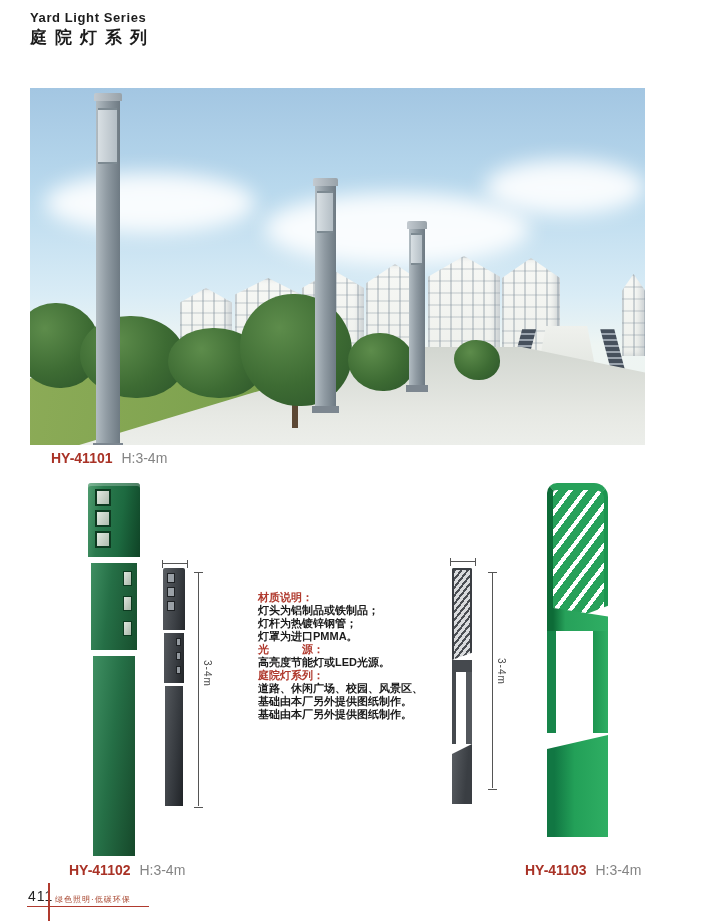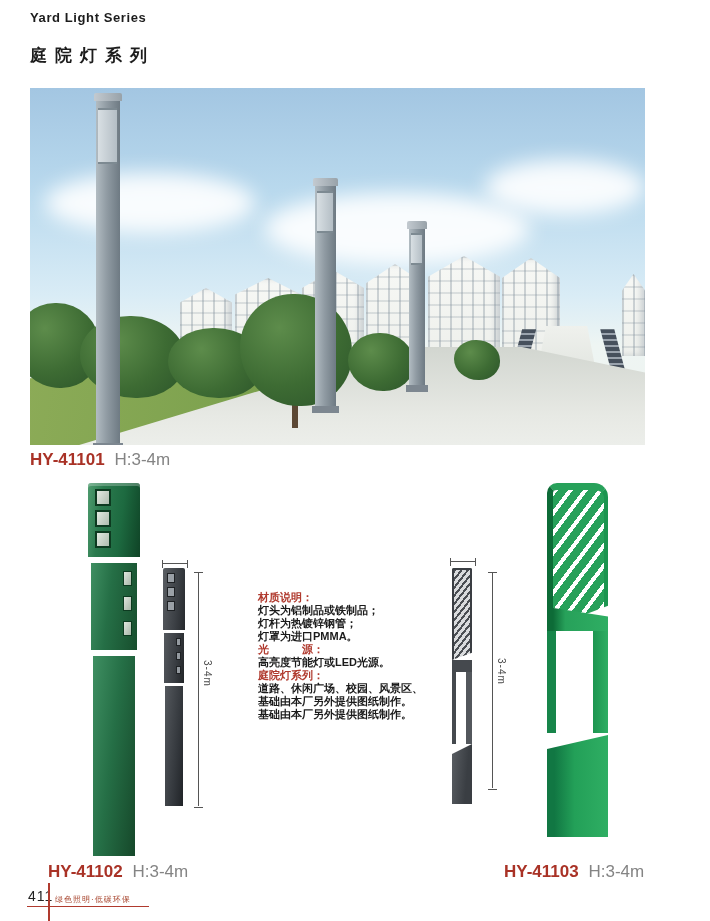--- a/index.html
+++ b/index.html
@@ -2,21 +2,21 @@
 <html style="--accent-red: #b03a2e; --model-red: #a93226; --pole-green-dark: #1e6b40; --pole-green-bright: #27a15a; --photo-pole-gray: #8d99a3;"><head>
 <meta charset="utf-8">
 <style>
   * { margin:0; padding:0; box-sizing:border-box; }
   html,body { background:#ffffff; }
   body { font-family:"Liberation Sans","DejaVu Sans",sans-serif; }
   .page { position:relative; width:710px; height:921px; background:#ffffff; overflow:hidden; }
 
   
   .title-en { position:absolute; left:30px; top:10px; font-size:13px; font-weight:bold; color:#1c1c1c; letter-spacing:0.6px; }
-  .title-cn { position:absolute; left:30px; top:26px; font-size:17px; font-weight:bold; color:#1c1c1c; letter-spacing:8px;margin-top:18px; }
+  .title-cn { position:absolute; left:30px; top:26px; font-size:17px; font-weight:bold; color:#1c1c1c; letter-spacing:8px; }
 
   
   .photo { position:absolute; left:30px; top:88px; width:615px; height:357px; overflow:hidden;
            background:linear-gradient(180deg,#a3c6e2 0%,#badaee 30%,#d9ecf6 58%,#eef5f3 72%,#eef3ef 100%); }
   .cloud { position:absolute; background:rgba(255,255,255,0.9); border-radius:50%; filter:blur(10px); }
   .c1 { left:15px; top:85px; width:210px; height:60px; }
   .c2 { left:235px; top:105px; width:265px; height:72px; }
   .c3 { left:455px; top:72px; width:160px; height:55px; }
   .bld { position:absolute; background:
           repeating-linear-gradient(90deg, rgba(125,140,152,0.35) 0 2px, transparent 2px 11px),
@@ -42,21 +42,21 @@
   .stair.sl { left:10%; clip-path:polygon(60% 0,100% 0,40% 100%,0 100%); }
   .stair.sr { right:6%;  clip-path:polygon(0 0,40% 0,100% 100%,60% 100%); }
   .ppole { position:absolute; background:linear-gradient(90deg,#b2bcc2 0%,#909ba3 45%,#6e7a83 100%); }
   .ppole .cap { position:absolute; left:-2px; top:-7px; right:-2px; height:8px;
                 background:linear-gradient(90deg,#c3cad0,#98a2a9); border-radius:2px 2px 0 0; }
   .ppole .panel { position:absolute; left:2px; right:3px; background:linear-gradient(90deg,#d8dfe3,#b4bec5);
                   border-top:2px solid #7d8a92; border-bottom:2px solid #7d8a92; }
   .ppole .plinth { position:absolute; left:-3px; right:-3px; bottom:-6px; height:7px; background:#7d8790; }
 
   
-  .caption { position:absolute; font-size:17px; white-space:nowrap; }
+  .caption { position:absolute; font-size:14px; white-space:nowrap;margin-left:21px; }
   .caption .model { color:var(--model-red,#a93226); font-weight:bold; }
   .caption .hval { color:#848484; margin-left:5px; }
   .cap1 { left:30px;  top:450px; }
   .cap2 { left:48px;  top:862px; }
   .cap3 { left:504px; top:862px; }
 
   
   .pole102 { position:absolute; left:88px; top:483px; width:52px; height:373px; }
   .p102-head { position:relative; width:52px; height:74px;
                background:linear-gradient(97deg,#4f9c6f 0%,#2b7a4e 26%,#1d6a40 62%,#0f4326 100%);

